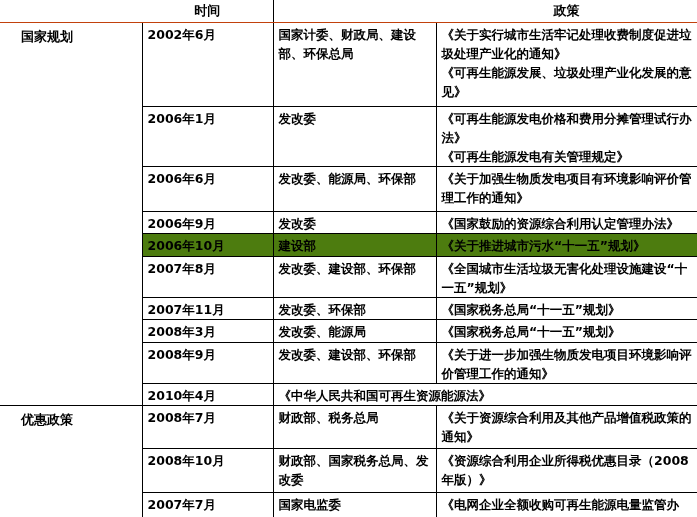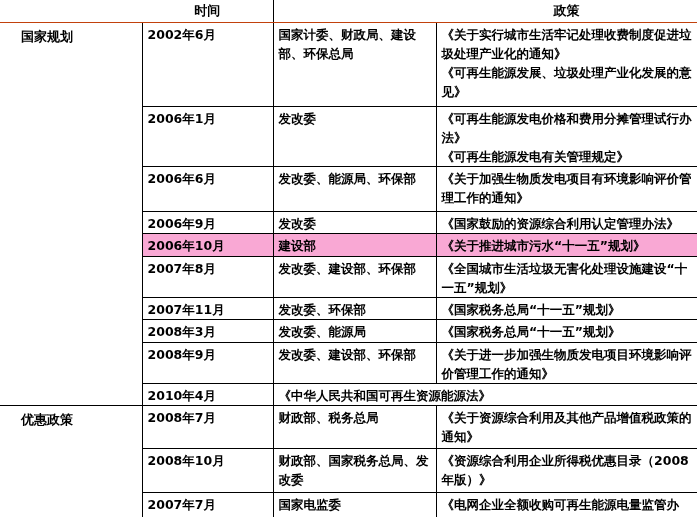--- a/index.html
+++ b/index.html
@@ -50,21 +50,21 @@
     border-left: none;
     font-weight: bold;
     font-size: 13px;
     padding-left: 21px;
     padding-top: 4px;
   }
   td.policy, td.merged { border-right: none; }
   tr.last td { border-bottom: none; }
   td.merged { text-align: left; }
 
-  tr.hl td.bg { background: #f9a8d4; margin-left: 24px; }
+  tr.hl td.bg { background: #4d7c0f; margin-left: 24px; }
 
   td .pol { margin: 0; }
 </style>
 </head>
 <body>
 
 <table class="policy-table">
   <colgroup>
     <col class="c-cat">
       <col class="c-time">

